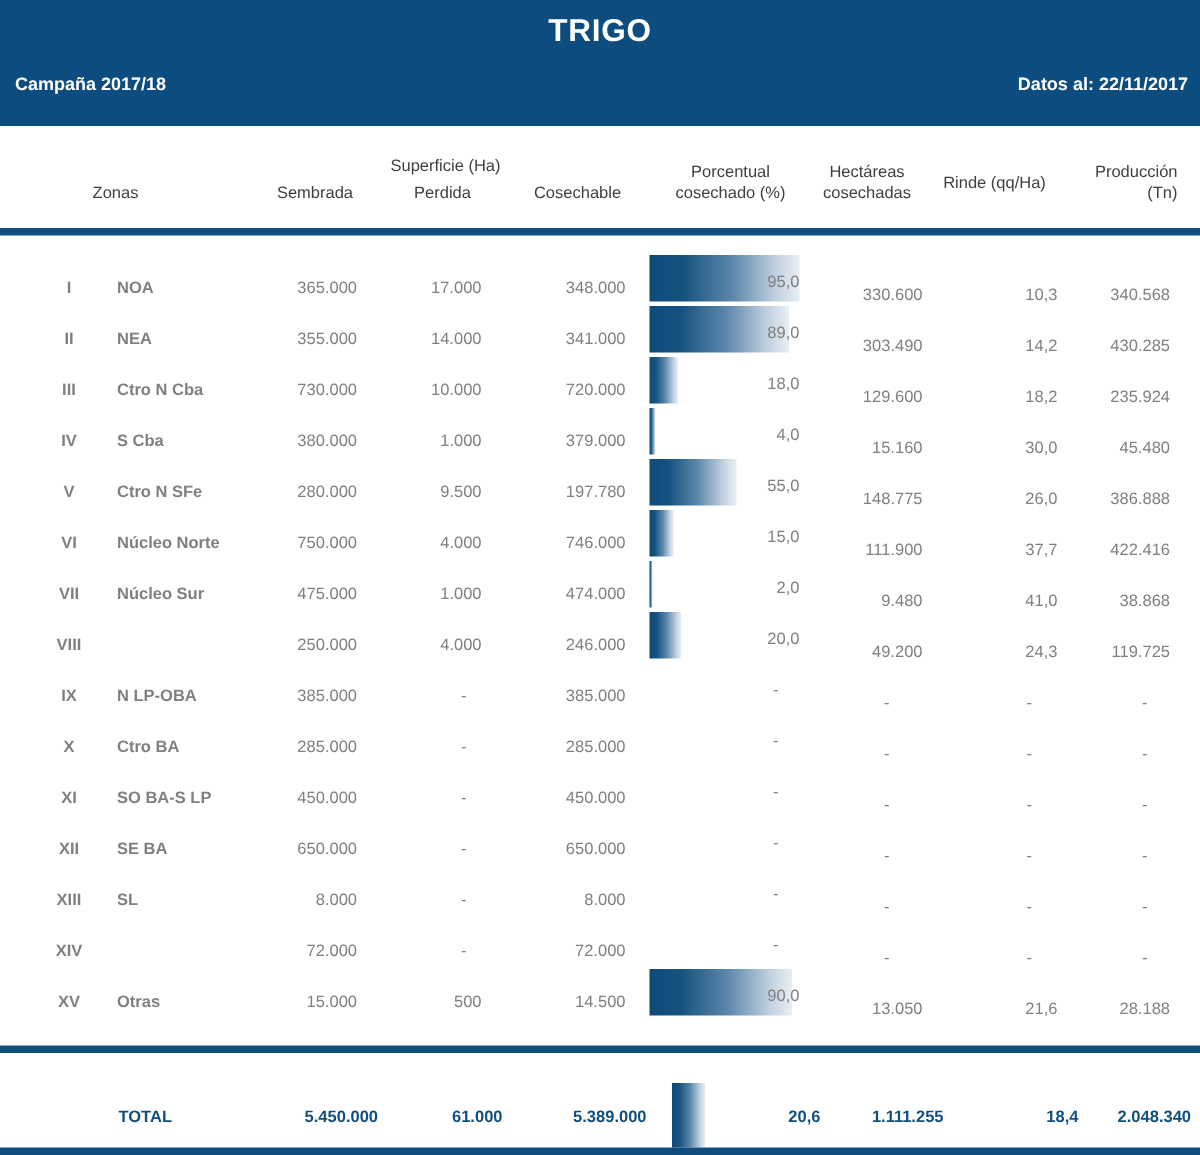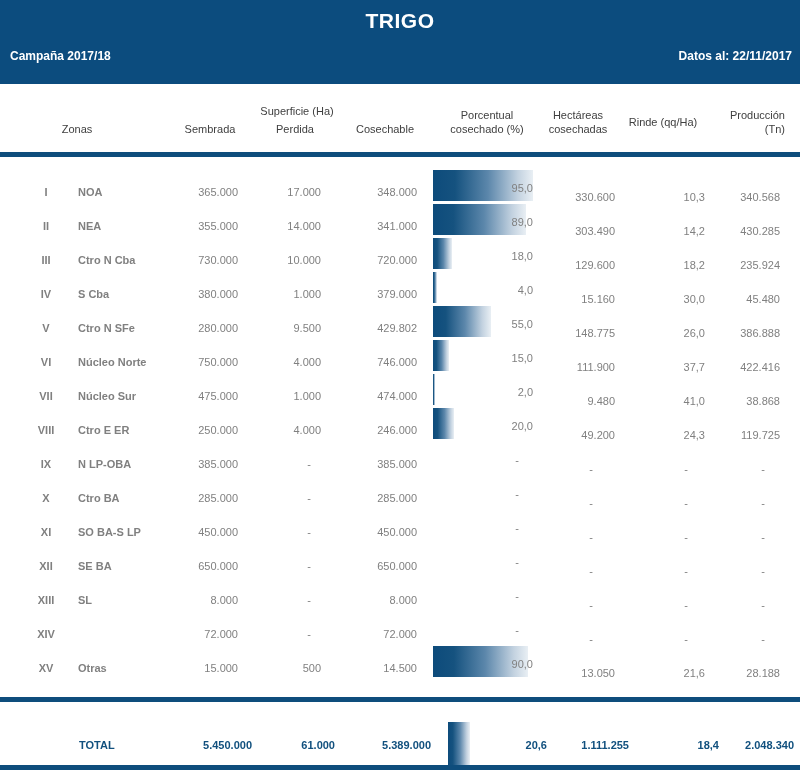--- a/index.html
+++ b/index.html
@@ -151,21 +151,21 @@
     <div class="cell c-pct">4,0</div>
     <div class="cell c-hec">15.160</div>
     <div class="cell c-rin">30,0</div>
     <div class="cell c-pro">45.480</div>
   </div>
       <div class="row">
     <div class="cell c-num">V</div>
     <div class="cell c-zona">Ctro N SFe</div>
     <div class="cell c-sem">280.000</div>
     <div class="cell c-per">9.500</div>
-    <div class="cell c-cos">429.802</div>
+    <div class="cell c-cos">197.780</div>
     <div class="bar" style="width: 57.75px;"></div>
     <div class="cell c-pct">55,0</div>
     <div class="cell c-hec">148.775</div>
     <div class="cell c-rin">26,0</div>
     <div class="cell c-pro">386.888</div>
   </div>
       <div class="row">
     <div class="cell c-num">VI</div>
     <div class="cell c-zona">Núcleo Norte</div>
     <div class="cell c-sem">750.000</div>
@@ -184,21 +184,20 @@
     <div class="cell c-per">1.000</div>
     <div class="cell c-cos">474.000</div>
     <div class="bar" style="width: 2.1px;"></div>
     <div class="cell c-pct">2,0</div>
     <div class="cell c-hec">9.480</div>
     <div class="cell c-rin">41,0</div>
     <div class="cell c-pro">38.868</div>
   </div>
       <div class="row">
     <div class="cell c-num">VIII</div>
-    <div class="cell c-zona">Ctro E ER</div>
     <div class="cell c-sem">250.000</div>
     <div class="cell c-per">4.000</div>
     <div class="cell c-cos">246.000</div>
     <div class="bar" style="width: 21px;"></div>
     <div class="cell c-pct">20,0</div>
     <div class="cell c-hec">49.200</div>
     <div class="cell c-rin">24,3</div>
     <div class="cell c-pro">119.725</div>
   </div>
       <div class="row">

